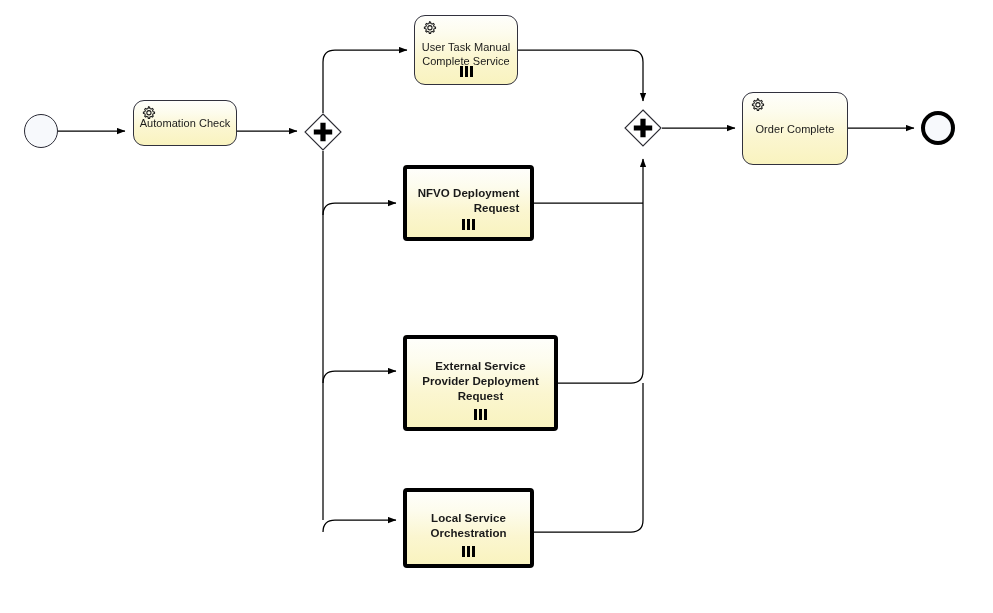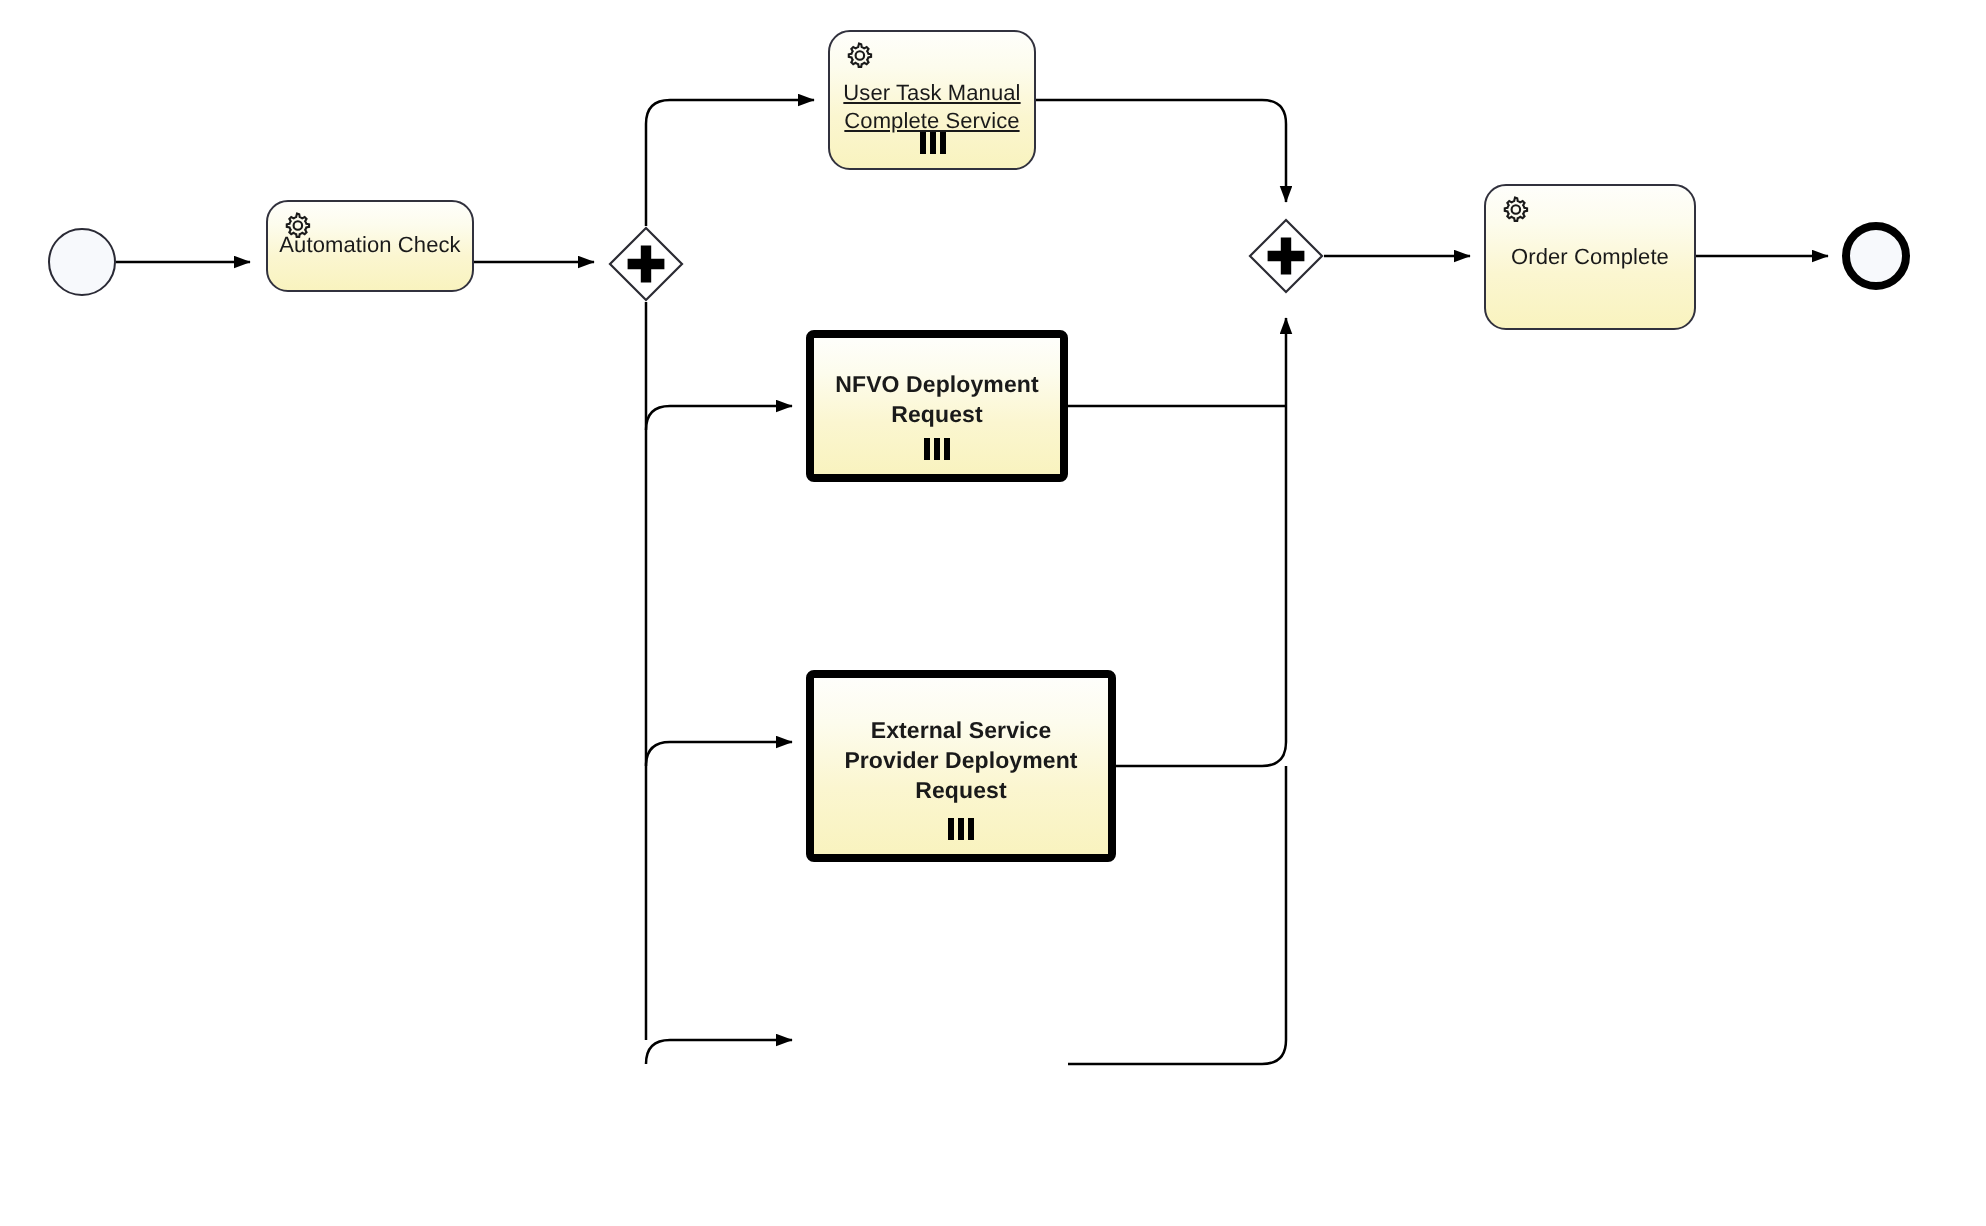--- a/index.html
+++ b/index.html
@@ -163,50 +163,59 @@
     </svg>
   </div>
 
   <div class="node task task-service" style="left:414px; top:15px; width:104px; height:70px;">
     <span class="gear-icon">
       <svg viewBox="0 0 20 20" width="17" height="17">
         <path d="M10 2.1 L11.3 2.5 L11.6 4.1 A6.1 6.1 0 0 1 13.1 4.9 L14.5 4.1 L15.6 5.2 L14.8 6.6 A6.1 6.1 0 0 1 15.5 8.1 L17.1 8.4 L17.1 9.9 L15.5 10.2 A6.1 6.1 0 0 1 14.8 11.7 L15.6 13.1 L14.5 14.2 L13.1 13.4 A6.1 6.1 0 0 1 11.6 14.2 L11.3 15.8 L9.8 15.8 L9.5 14.2 A6.1 6.1 0 0 1 8 13.4 L6.6 14.2 L5.5 13.1 L6.3 11.7 A6.1 6.1 0 0 1 5.6 10.2 L4 9.9 L4 8.4 L5.6 8.1 A6.1 6.1 0 0 1 6.3 6.6 L5.5 5.2 L6.6 4.1 L8 4.9 A6.1 6.1 0 0 1 9.5 4.1 Z" fill="none" stroke="#1a1a1a" stroke-width="1.25"></path>
         <circle cx="10.5" cy="9.1" r="2.5" fill="none" stroke="#1a1a1a" stroke-width="1.25"></circle>
       </svg>
     </span>
-    <span class="task-label" style="margin-top:8px;text-decoration:underline;">User Task Manual
+    <span class="task-label" style="margin-top:8px;">User Task Manual
 Complete Service</span>
     <span class="mi-marker" style="bottom:7px;">
       <i></i>
         <i></i>
         <i></i>
     </span>
   </div>
 
-  <div class="node task task-call" style="left:403px; top:165px; width:131px; height:76px;">
+  <div class="node task task-call" style="left:403px; top:165px; width:131px; height:76px;text-align:right;">
     <span class="task-label">NFVO Deployment
 Request</span>
     <span class="mi-marker" style="bottom:7px;">
       <i></i>
         <i></i>
         <i></i>
     </span>
   </div>
 
   <div class="node task task-call" style="left:403px; top:335px; width:155px; height:96px;">
     <span class="task-label">External Service
 Provider Deployment
 Request</span>
     <span class="mi-marker" style="bottom:7px;">
       <i></i>
         <i></i>
         <i></i>
     </span>
   </div>
 
+  <div class="node task task-call" style="left:403px; top:488px; width:131px; height:80px;">
+    <span class="task-label">Local Service
+Orchestration</span>
+    <span class="mi-marker" style="bottom:7px;">
+      <i></i>
+        <i></i>
+        <i></i>
+    </span>
+  </div>
 
   <div class="node gateway" style="left:624px; top:109px; width:38px; height:38px;">
     <svg viewBox="0 0 38 38" width="38" height="38">
       <polygon points="19,1 37,19 19,37 1,19" fill="#ffffff" stroke="#2b2b33" stroke-width="1.1"></polygon>
       <path d="M16.4,9.8 h5.2 v6.6 h6.6 v5.2 h-6.6 v6.6 h-5.2 v-6.6 h-6.6 v-5.2 h6.6 z" fill="#000000"></path>
     </svg>
   </div>
 
   <div class="node task task-service" style="left:742px; top:92px; width:106px; height:73px;">
     <span class="gear-icon">

